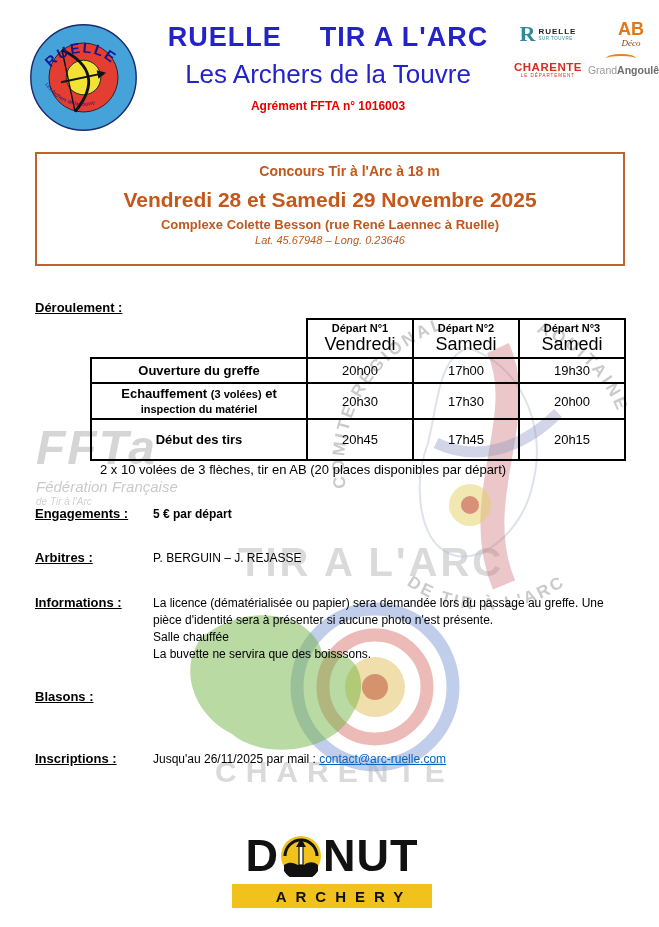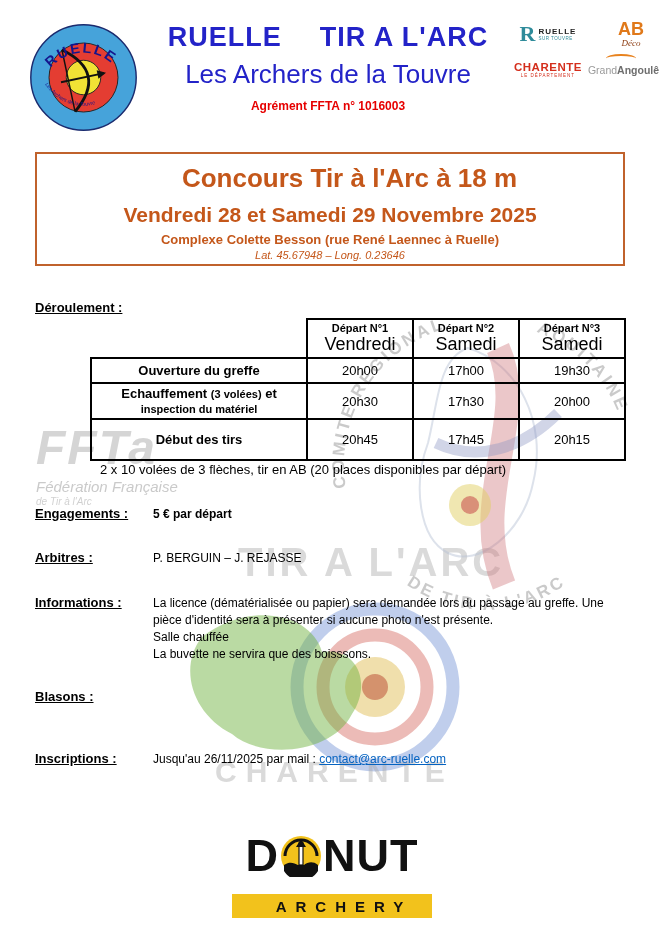--- a/index.html
+++ b/index.html
@@ -35,21 +35,21 @@
   .p-char{text-align:center;}
   .p-char .nm{font-size:11.5px;font-weight:800;color:#d42e1c;letter-spacing:.5px;}
   .p-char .sub{font-size:4.5px;color:#d42e1c;letter-spacing:1px;}
   .p-ga{text-align:center;position:relative;}
   .p-ga .swoosh{position:absolute;left:18px;top:-6px;width:30px;height:7px;
                 border-top:2px solid #e8821e;border-radius:50%;}
   .p-ga .g1{font-size:10.5px;color:#9a9a9a;}
   .p-ga .g2{font-size:10.5px;color:#6e6e6e;font-weight:bold;}
   
   .event-box{left:35px;top:152px;width:586px;height:110px;border:2px solid #c0622c;text-align:center;}
-  .eb-title{margin-top:9px;font-size:26px;font-weight:bold;color:#c4571a;margin-left:39px;}
+  .eb-title{margin-top:9px;font-size:14px;font-weight:bold;color:#c4571a;margin-left:39px;}
   .eb-date{margin-top:9px;font-size:21px;font-weight:bold;color:#c4571a;}
   .eb-venue{margin-top:5px;font-size:13px;font-weight:bold;color:#c4571a;}
   .eb-coords{margin-top:2px;font-size:11px;font-style:italic;color:#c4571a;}
   
   .sched-label{left:35px;top:300px;font-size:13px;font-weight:bold;text-decoration:underline;}
   table.sched{left:90px;top:318px;position:absolute;border-collapse:collapse;background:transparent;}
   table.sched td{border:2px solid #000;text-align:center;font-size:13px;padding:2px 4px;background:transparent;}
   table.sched td.nob{border:none;}
   table.sched .hcell{width:96px;height:33px;}
   table.sched .hcell .ht{font-weight:bold;font-size:11px;}
@@ -61,21 +61,21 @@
   
   .sec-label{left:35px;font-size:13px;font-weight:bold;text-decoration:underline;position:absolute;}
   .sec-body{left:153px;width:486px;font-size:12px;line-height:17px;position:absolute;}
   .bold{font-weight:bold;}
   .nowrap{white-space:nowrap;}
   a.mail,.mail{color:#0563c1;text-decoration:underline;cursor:pointer;font-size:12px;}
   
   .donut{left:232px;top:833px;width:200px;text-align:center;}
   .donut-word{display:flex;align-items:center;justify-content:center;font-weight:900;
               font-size:45px;letter-spacing:1px;color:#111;line-height:1;}
-  .donut-banner{margin-top:16px;background:#f2c21c;height:24px;display:flex;align-items:center;
+  .donut-banner{margin-top:6px;background:#f2c21c;height:24px;display:flex;align-items:center;
                 justify-content:center;font-size:15px;font-weight:800;letter-spacing:9px;color:#111;
                 padding-left:24px;}
 </style>
 </head>
 <body>
 
 <div class="page">
 
   <div class="wm wm-ffta">FFTa</div>
   <div class="wm wm-ffta-sub1">Fédération Française</div>

